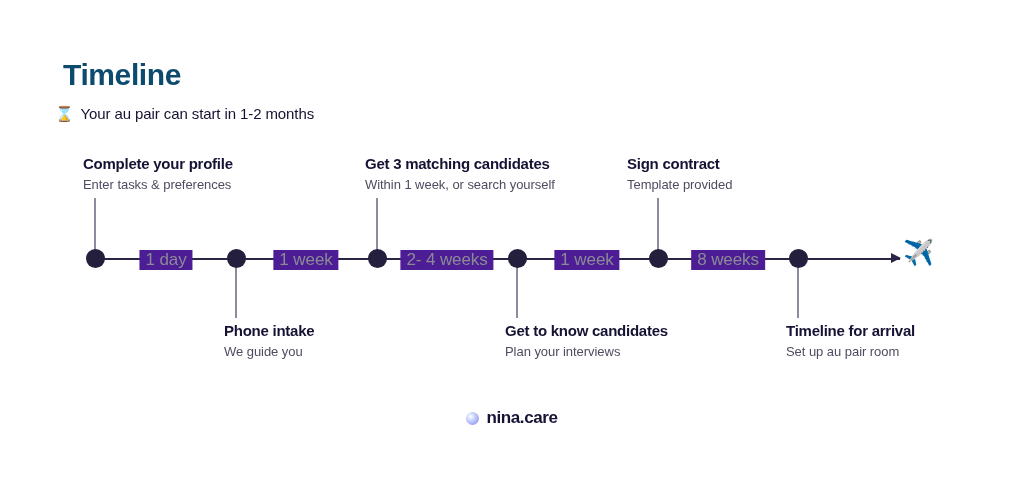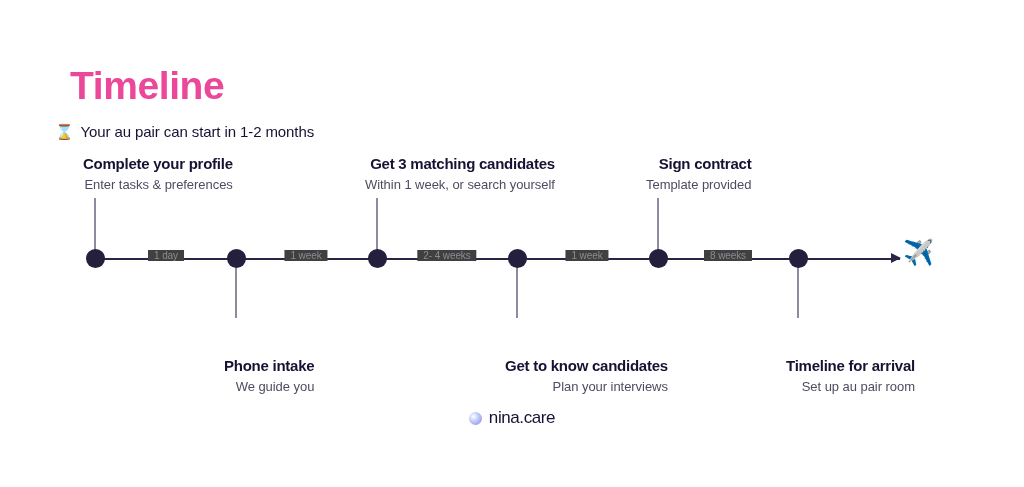--- a/index.html
+++ b/index.html
@@ -16,26 +16,26 @@
     overflow: hidden;
   }
 
   
   #header {
     position: absolute;
     left: 55px;
     top: 50px;
   }
   #page-title {
-    font-size: 39px;
+    font-size: 30px;
     font-weight: bold;
     letter-spacing: -0.4px;
-    color: #ec4899;
+    color: #0c4a6e;
     line-height: 1.1;
-    margin: 15px;
+    margin: 8px;
   }
   #subtitle-row {
     margin-top: 14px;
     display: flex;
     align-items: center;
     gap: 7px;
     font-size: 15px;
     color: #151233;
     letter-spacing: -0.1px;
   }
@@ -46,21 +46,21 @@
 
   
   #timeline {
     position: absolute;
     left: 0;
     top: 0;
     width: 1024px;
     height: 487px;
     pointer-events: none;
   }
-  #timeline > * { pointer-events: auto; text-align: right; }
+  #timeline > * { pointer-events: auto; }
 
   .axis-line {
     position: absolute;
     top: 258px;
     height: 1.6px;
     background: #2a2546;
   }
 
   .node-dot {
     position: absolute;
@@ -77,35 +77,35 @@
     width: 1.4px;
     background: #8d8ba0;
     margin-left: -0.7px;
   }
   .stem.up   { top: 198px; height: 56px; }
   .stem.down { top: 264px; height: 54px; }
 
   .interval-label {
     position: absolute;
     top: 250px;
-    font-size: 10px;
+    font-size: 17px;
     color: #8b8b96;
     letter-spacing: -0.1px;
     transform: translateX(-50%);
-    background: #404040;
+    background: #4c1d95;
     padding: 0 6px;
     white-space: nowrap;
   }
 
   .milestone {
     position: absolute;
     white-space: nowrap;
   }
   .milestone.above { top: 155px; }
-  .milestone.below { top: 322px; margin-top: 35px; }
+  .milestone.below { top: 322px; }
   .milestone-title {
     font-size: 15px;
     font-weight: bold;
     color: #151233;
     letter-spacing: -0.25px;
     line-height: 1.25;
   }
   .milestone-desc {
     margin-top: 3px;
     font-size: 13px;
@@ -134,21 +134,21 @@
     gap: 7px;
   }
   #logo-dot {
     width: 13px;
     height: 13px;
     border-radius: 50%;
     background: radial-gradient(circle at 35% 35%, #ffffff 0%, #b9c6fb 45%, #8f7fe8 100%);
   }
   #logo-wordmark {
     font-size: 17px;
-    font-weight: normal;
+    font-weight: bold;
     color: #151233;
     letter-spacing: -0.4px;
   }
 </style>
 </head>
 <body>
 
 <div id="header">
   <h1 id="page-title">Timeline</h1>
   <div id="subtitle-row">
@@ -186,21 +186,21 @@
       <div class="milestone-desc">Within 1 week, or search yourself</div>
     </div>
     <div class="stem down" style="left: 517px;"></div>
     <div class="node-dot" style="left: 517px;"></div>
     <div class="milestone below" style="left: 505px;">
       <div class="milestone-title">Get to know candidates</div>
       <div class="milestone-desc">Plan your interviews</div>
     </div>
     <div class="stem up" style="left: 658px;"></div>
     <div class="node-dot" style="left: 658px;"></div>
-    <div class="milestone above" style="left: 646px;">
+    <div class="milestone above" style="left: 627px;">
       <div class="milestone-title">Sign contract</div>
       <div class="milestone-desc">Template provided</div>
     </div>
     <div class="stem down" style="left: 798px;"></div>
     <div class="node-dot" style="left: 798px;"></div>
     <div class="milestone below" style="left: 786px;">
       <div class="milestone-title">Timeline for arrival</div>
       <div class="milestone-desc">Set up au pair room</div>
     </div>
   </div>

